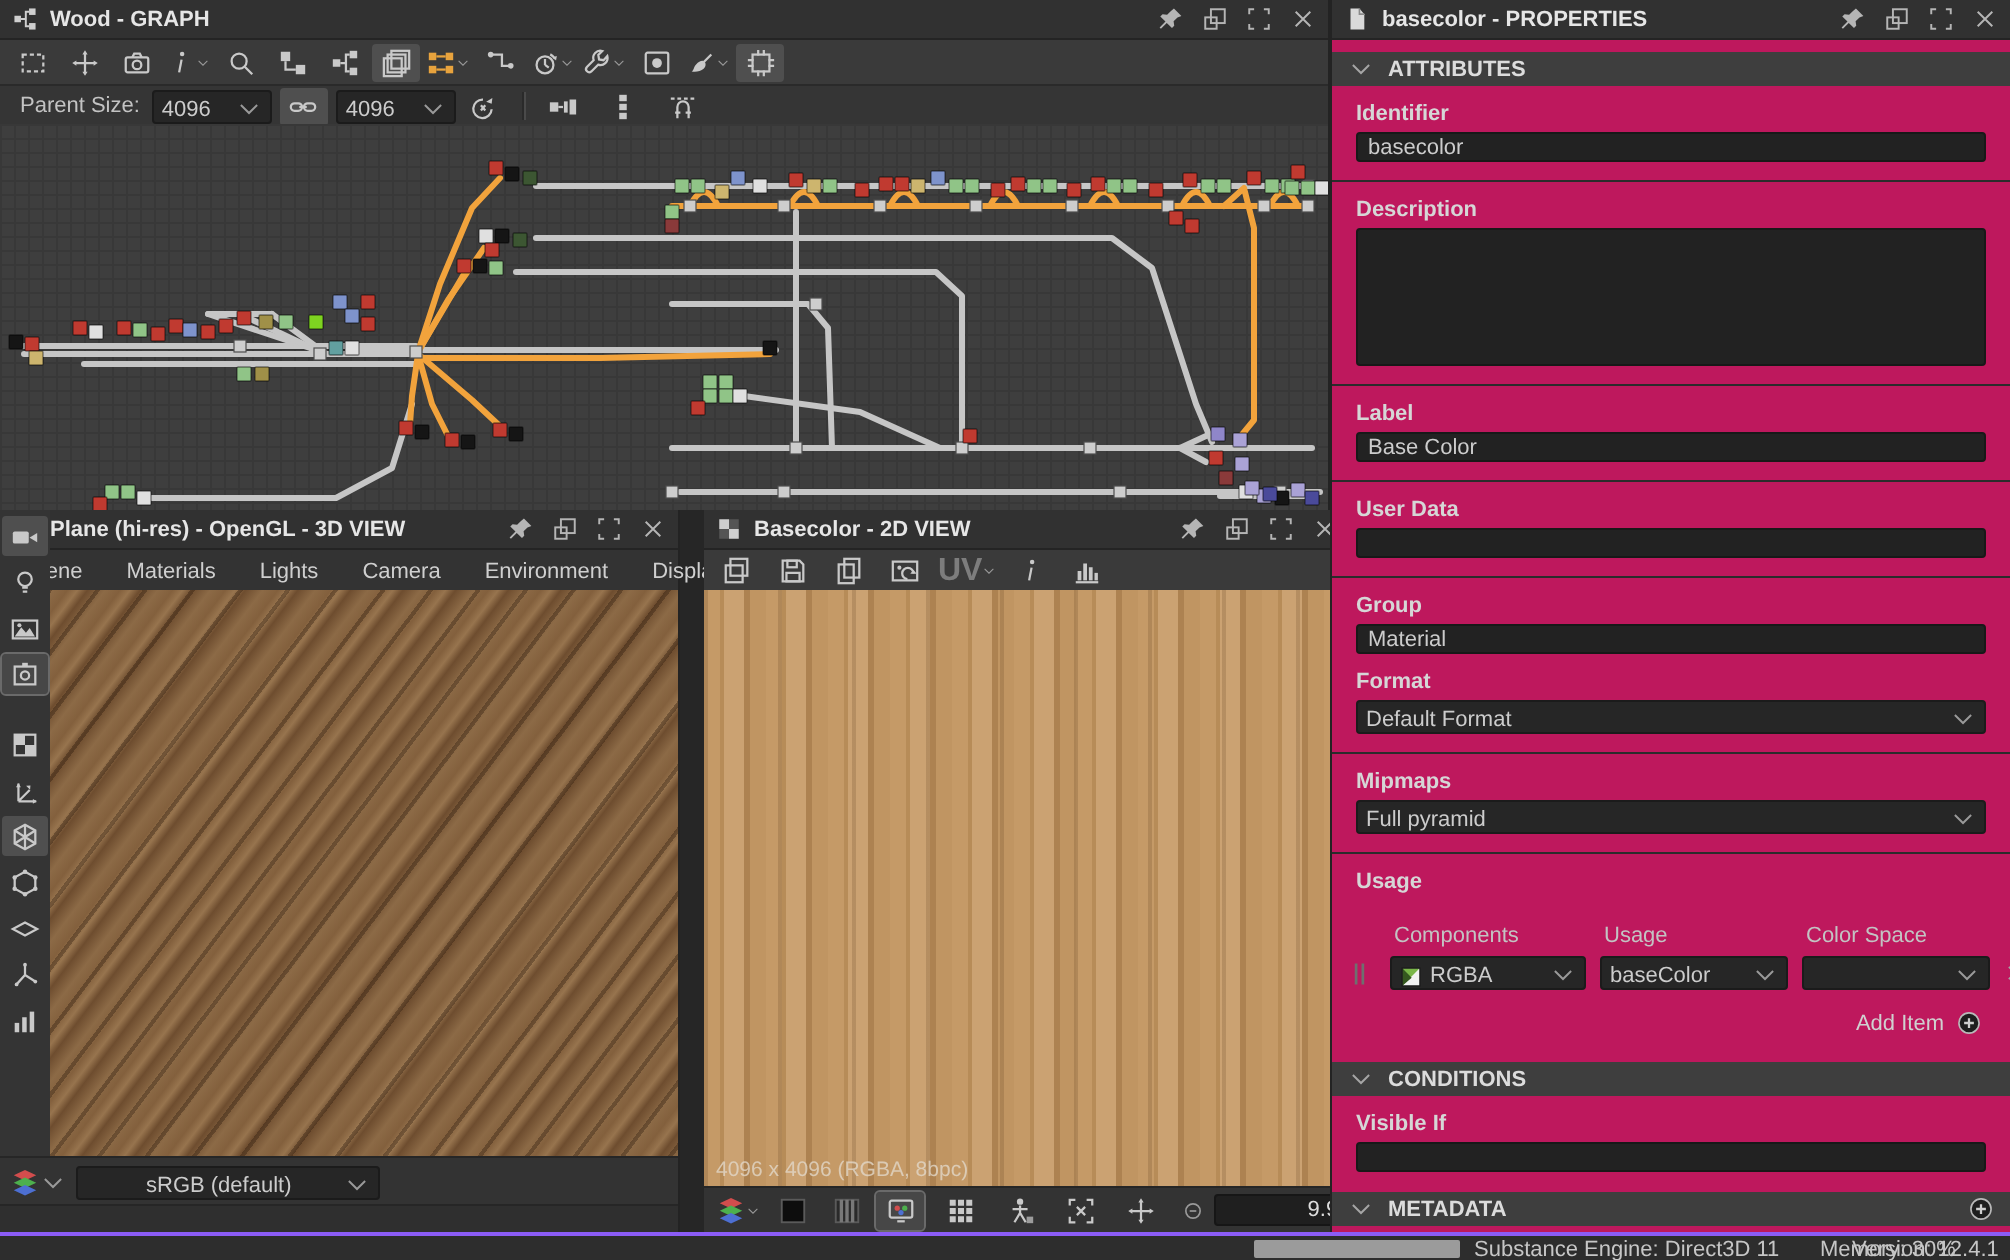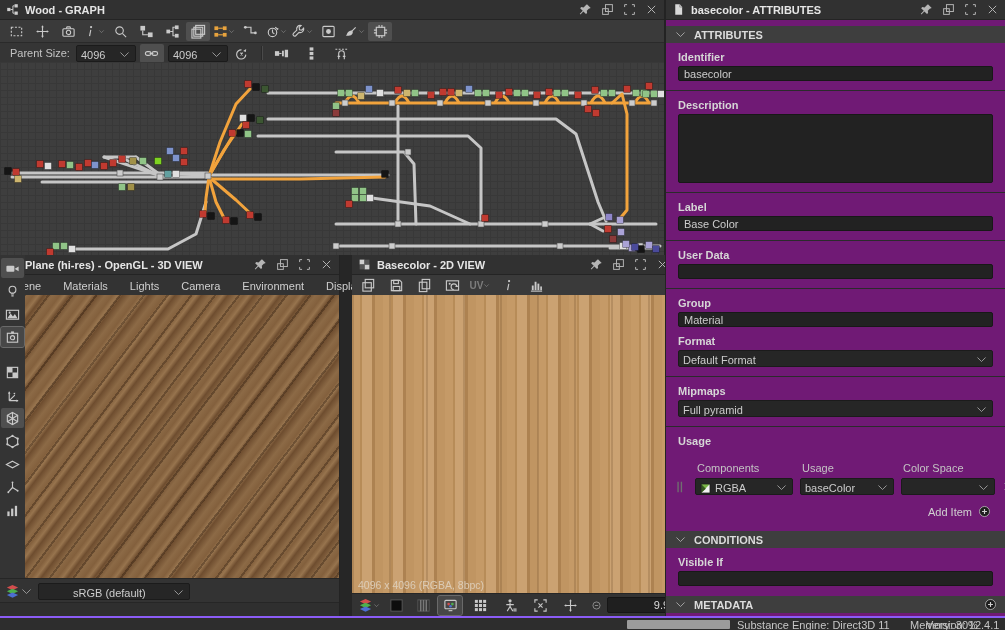--- a/index.html
+++ b/index.html
@@ -1,34 +1,34 @@
 <!DOCTYPE html>
 <html><head>
 <meta charset="utf-8">
 <style>
   html,body{margin:0;padding:0;background:#262626;}
   body{width:1005px;height:630px;position:relative;overflow:hidden;
        font-family:"Liberation Sans",sans-serif;font-size:11px;color:#c9c9c9;}
-  .panel{position:absolute;background:#701a75;box-sizing:border-box;}
+  .panel{position:absolute;background:#be185d;box-sizing:border-box;}
   .phead{height:19px;display:flex;align-items:center;background:#313131;
          border-bottom:1px solid #242424;padding:0 6px;gap:6px;}
   .ptitle{font-weight:bold;color:#e6e6e6;white-space:nowrap;flex:1;overflow:hidden;}
   .winbtns{display:flex;gap:9px;align-items:center;color:#b5b5b5;}
   .ic{width:15px;height:15px;display:block;}
   .hicon{width:13px;height:13px;color:#cfcfcf;}
   
   .tbar{display:flex;align-items:center;background:#3a3a3a;border-bottom:1px solid #2a2a2a;
         padding:0 4px;gap:2px;}
   .tbtn{min-width:22px;height:19px;display:flex;align-items:center;justify-content:center;
         border-radius:2px;color:#c9c9c9;padding:0 1px;}
   .tbtn.active{background:#4f4f4f;}
   .tbtn.boxed{background:#474747;outline:1px solid #6a6a6a;}
   .tbtn.orange{color:#e8a33d;}
   .tbtn .chev{width:7px;height:7px;color:#9a9a9a;margin-left:0px;}
-  .tlabel{font-size:10px;font-weight:bold;}
+  .tlabel{font-size:16px;font-weight:bold;}
   .tlabel.dim{color:#7d7d7d;}
   .vsep{width:1px;height:14px;background:#2a2a2a;border-right:1px solid #4a4a4a;margin:0 5px;}
   
   .sel{height:15px;background:#262626;border:1px solid #1b1b1b;border-radius:2px;
        display:flex;align-items:flex-end;padding:0 4px;color:#cccccc;gap:4px;}
   .sel .val{flex:1;white-space:nowrap;overflow:hidden;}
   .sel .chev{width:8px;height:8px;color:#999;flex:none;}
   
   #graph-canvas{position:absolute;left:0;right:0;top:62px;bottom:0;background:#3e3e3e;
     background-image:linear-gradient(#383838 1px,transparent 1px),
@@ -807,21 +807,21 @@
 </div>
 
 <div class="panel" id="props-panel" style="left:665px;top:0;width:340px;height:616px;border-left:1px solid #232323;">
   <div class="phead">
     <span class="hicon" style="display: inline-block; width: 13px; height: 13px;">
         <svg viewBox="0 0 16 16" style="width:100%;height:100%;display:block">
           <path d="M4 1.5h5.5L12.5 5v9.5H4z" fill="#d9d9d9"></path>
           <path d="M9.5 1.5V5h3" stroke="#8a8a8a" fill="none"></path>
         </svg>
       </span>
-    <span class="ptitle">basecolor - ATTRIBUTES</span>
+    <span class="ptitle">basecolor - PROPERTIES</span>
     <span class="winbtns">
       <span style="display: inline-block; width: 13px; height: 13px;">
           <svg viewBox="0 0 16 16" style="width:100%;height:100%;display:block">
             <path d="M9.8 1.6l4.6 4.6-2.4.8-2.4 2.4.4 2.8-1.4 1.4-3.2-3.2-3.6 3.6-.8-.8 3.6-3.6L1.4 6.4l1.4-1.4 2.8.4 2.4-2.4z" fill="currentColor"></path>
           </svg>
         </span>
       <span style="display: inline-block; width: 13px; height: 13px;">
           <svg viewBox="0 0 16 16" style="width:100%;height:100%;display:block">
             <rect x="5.5" y="2" width="8.5" height="8.5" stroke="currentColor" fill="none" stroke-width="1.2"></rect>
             <rect x="2" y="7" width="7" height="7" stroke="currentColor" fill="none" stroke-width="1.2"></rect>

